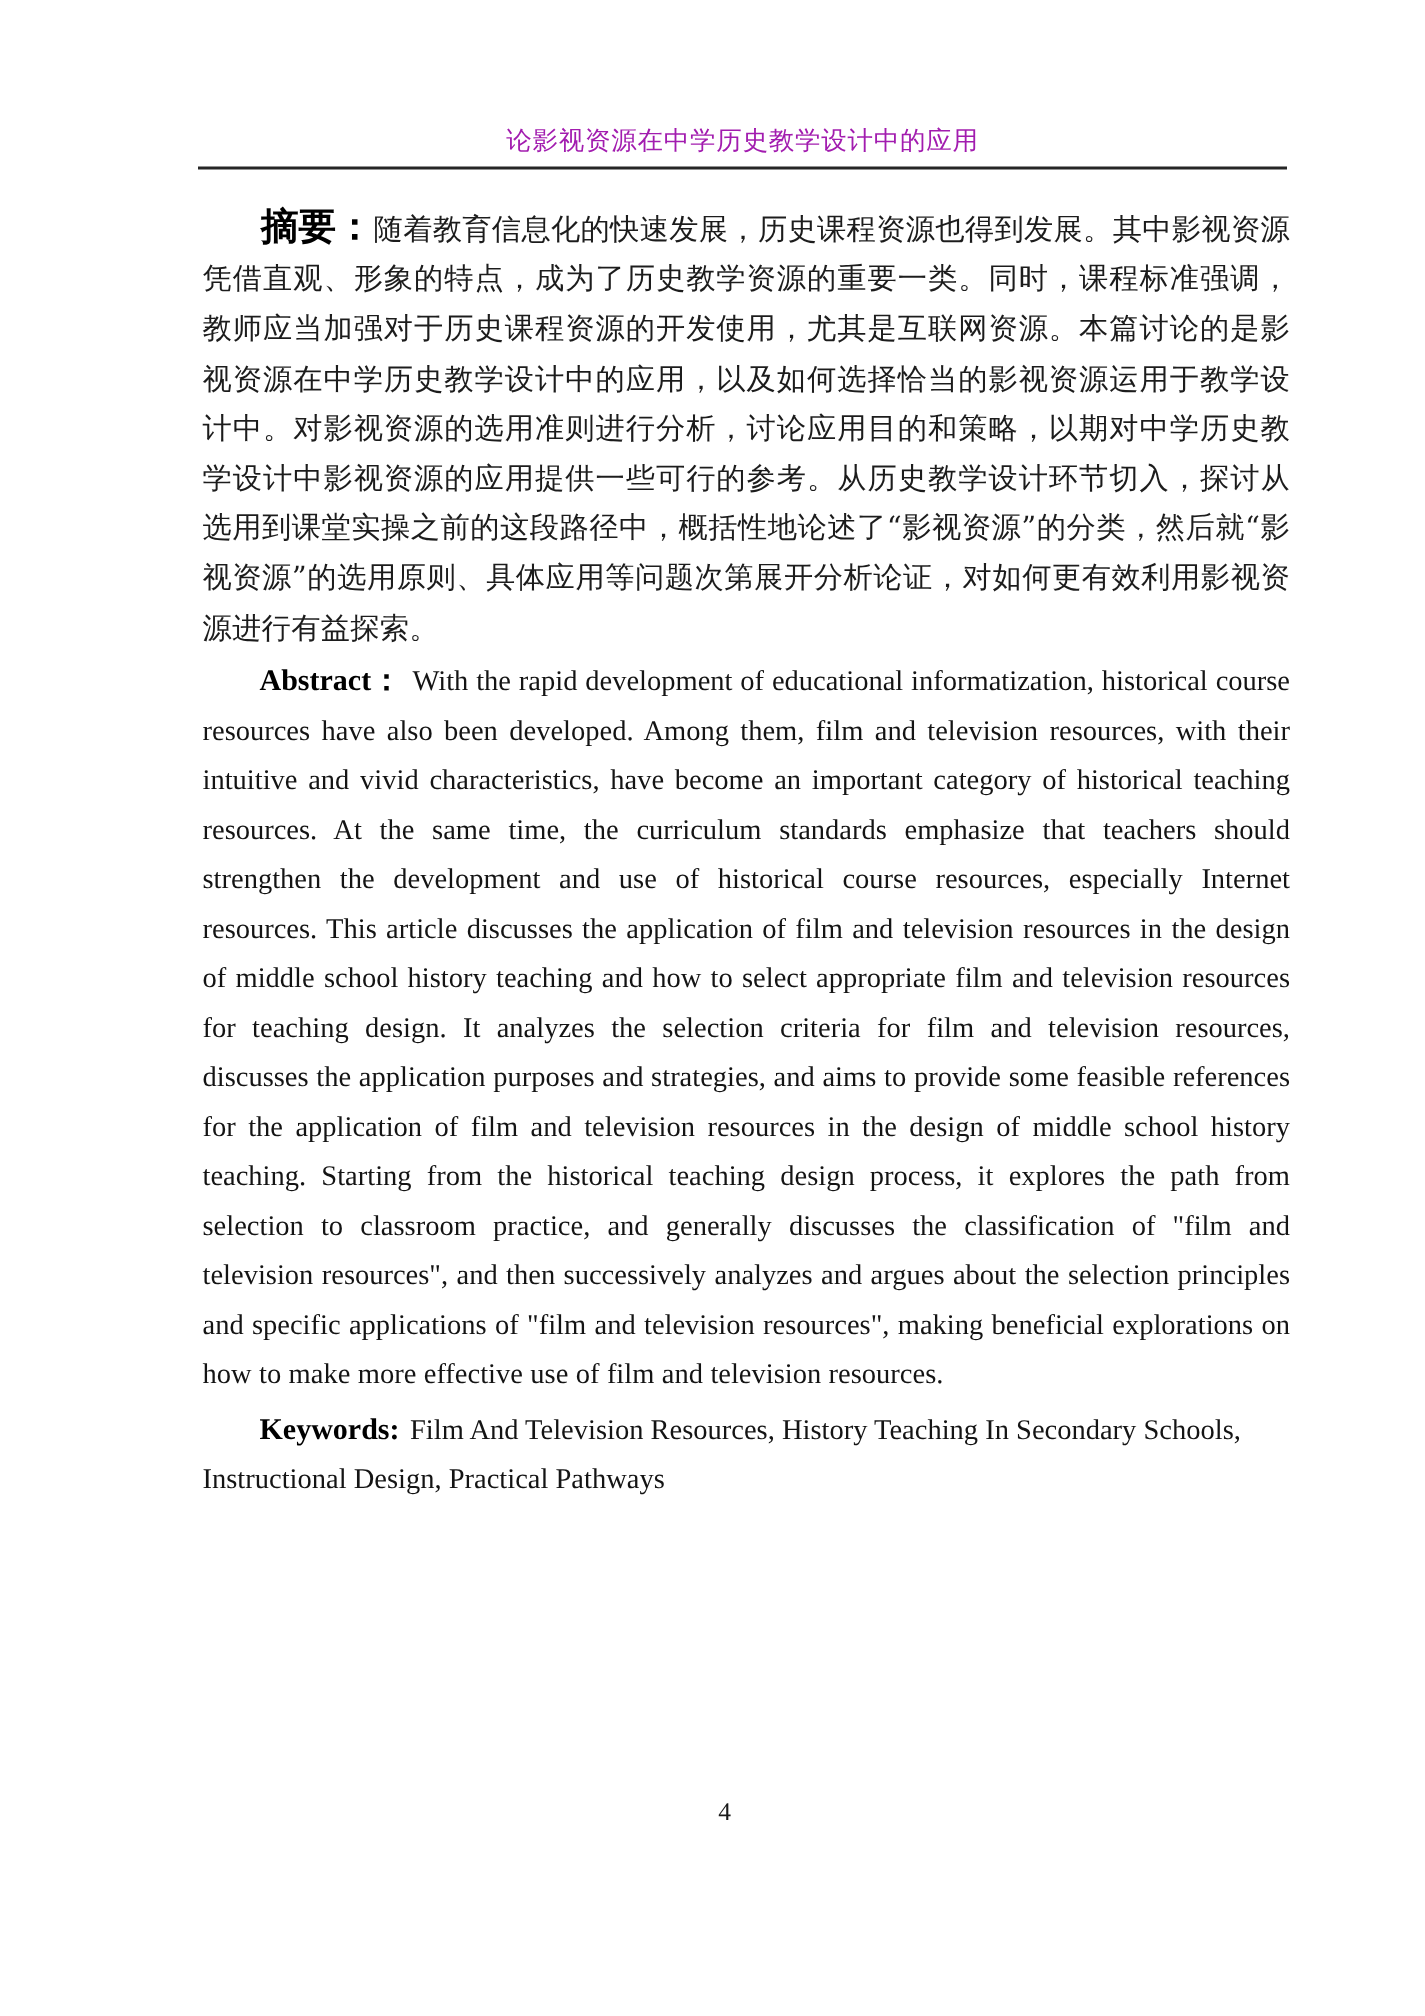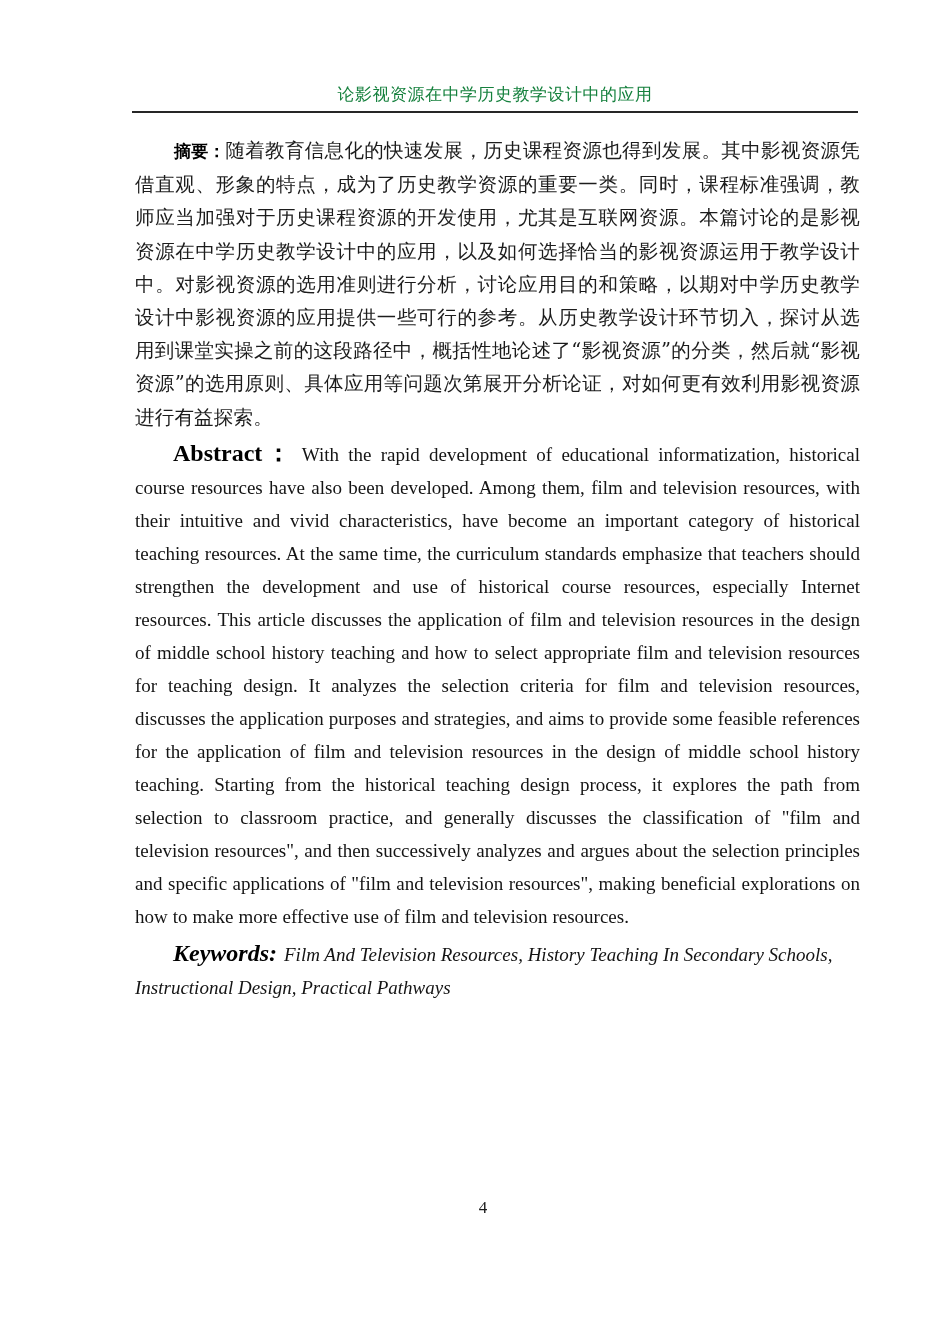--- a/index.html
+++ b/index.html
@@ -22,21 +22,21 @@
     position: absolute;
     left: 132px;
     top: 82px;
     width: 726px;
   }
 
   .header-title {
     font-family: "DejaVu Serif", "Liberation Serif", serif;
     font-size: 17px;
     line-height: 25px;
-    color: #15803d;
+    color: #a21caf;
     text-align: center;
     letter-spacing: 0.5px;
     white-space: nowrap;
   }
 
   .header-rule {
     margin-top: 4px;
     height: 0;
     border-top: 2px solid #262626;
     width: 726px;
@@ -59,21 +59,21 @@
     text-align: justify;
     text-justify: inter-ideograph;
     text-indent: 39px;
     margin: 0;
     letter-spacing: 0.2px;
   }
 
   .cn-label {
     font-family: "DejaVu Sans", "Liberation Sans", sans-serif;
     font-weight: bold;
-    font-size: 17px;
+    font-size: 25px;
     color: #000000;
     letter-spacing: 0;
   }
 
   .kw-block {
     font-family: "DejaVu Serif", "Liberation Serif", serif;
     font-size: 19.5px;
     line-height: 33.2px;
     color: #1c1c1c;
     text-indent: 39px;
@@ -89,33 +89,32 @@
     color: #141414;
     text-align: justify;
     text-indent: 38px;
     margin: 3px 0 0 0;
     word-spacing: 0.2px;
   }
 
   .en-label {
     font-family: "Liberation Serif", "DejaVu Serif", serif;
     font-weight: bold;
-    font-size: 24px;
+    font-size: 20px;
     color: #000000;
   }
 
   .en-kw-block {
     font-family: "Liberation Serif", "DejaVu Serif", serif;
     font-size: 19px;
     line-height: 33px;
     color: #141414;
     text-align: left;
     text-indent: 38px;
     margin: 4px 0 0 0;
-    font-style: italic;
   }
 
   .gap-thin { display: inline-block; width: 7px; }
 
   
   .footer {
     position: absolute;
     left: 0;
     top: 1198px;
     width: 950px;

